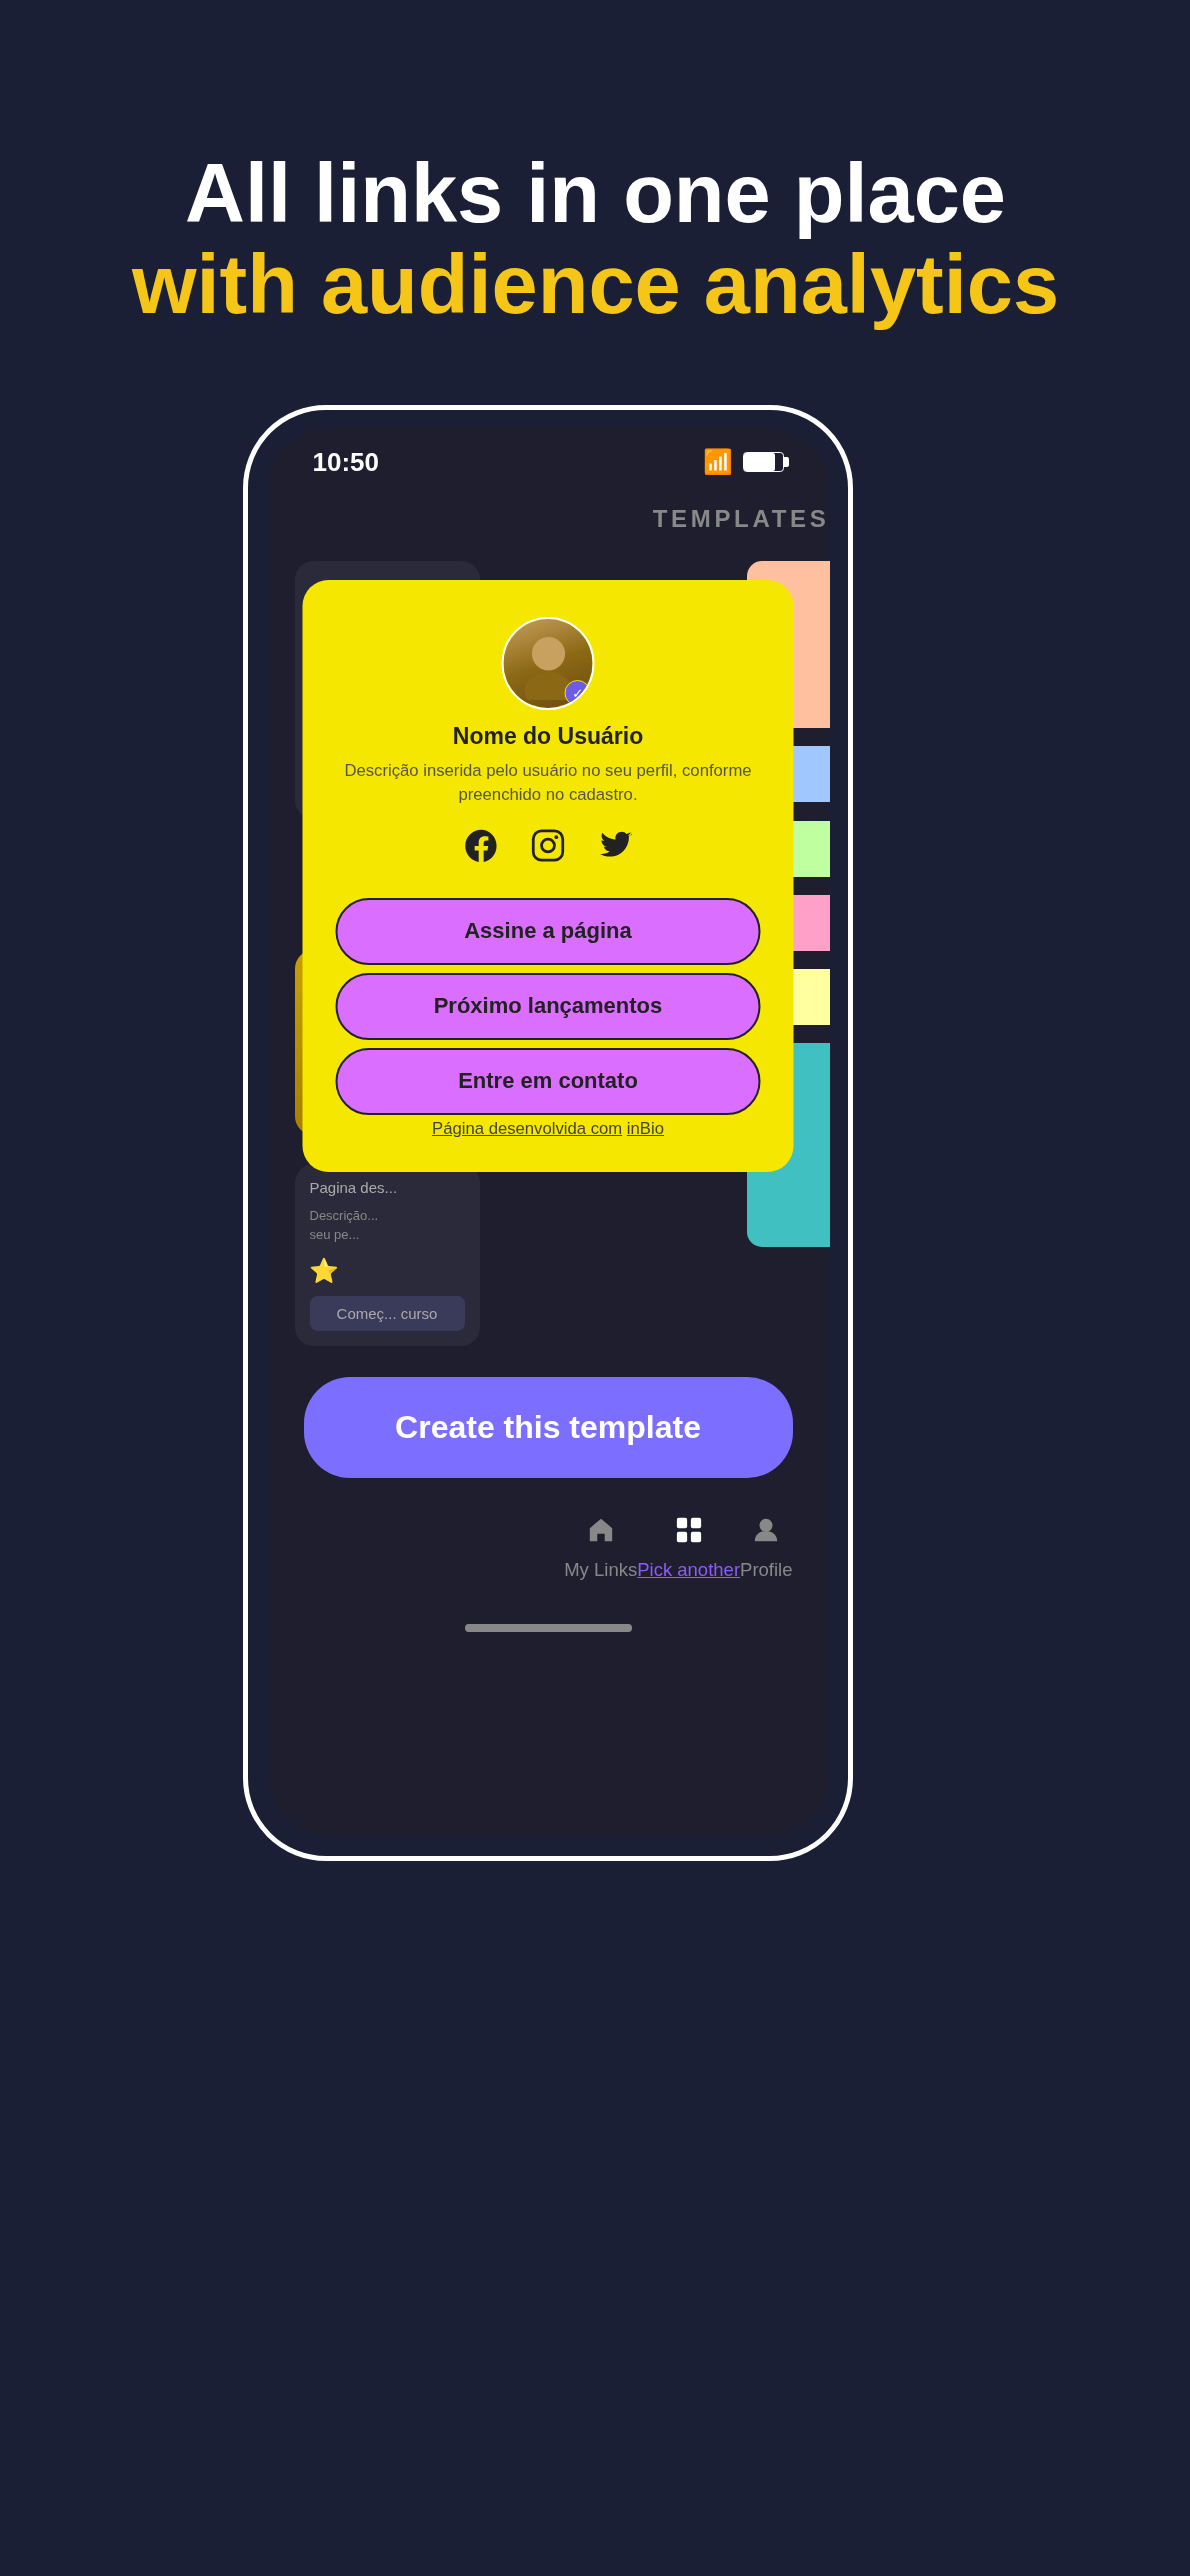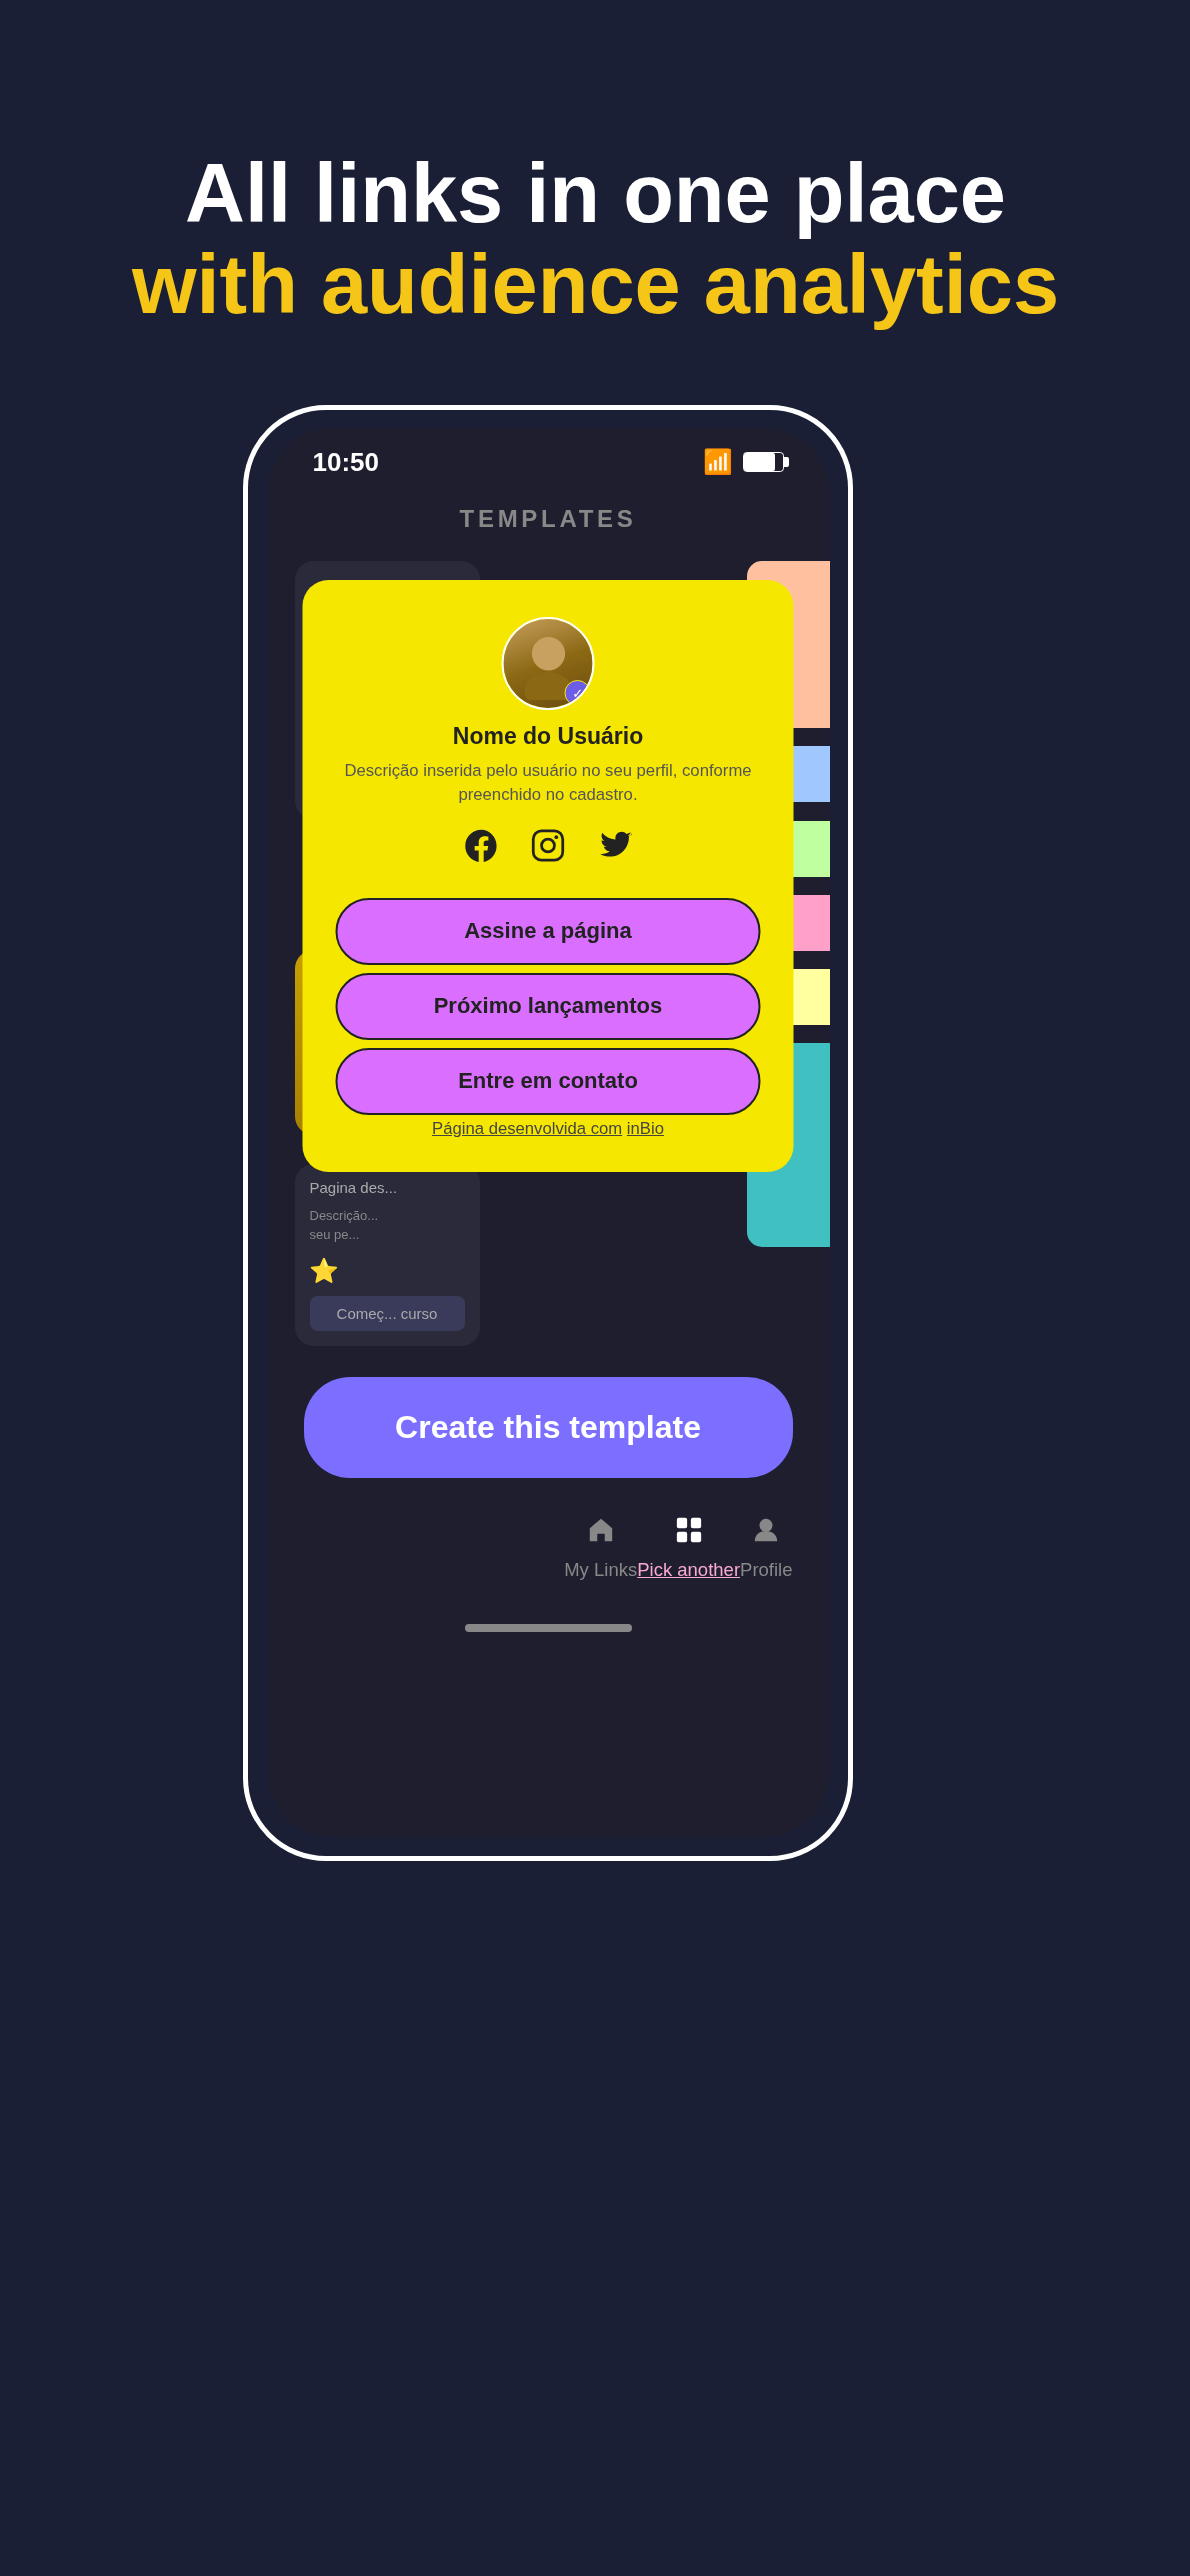--- a/index.html
+++ b/index.html
@@ -121,21 +121,21 @@
       left: 50%;
       transform: translateX(-50%);
       width: 204px;
       height: 33px;
       background: #1e1e2e;
       border-radius: 0 0 22px 22px;
     }
 
     
     .templates-header {
-      text-align: center;
+      text-align: right;
       color: #888;
       font-size: 24px;
       font-weight: 700;
       letter-spacing: 3.7px;
       padding: 18.5px 0 28px;
     }
 
     
     .bg-cards {
       position: relative;
@@ -421,21 +421,21 @@
 
     .nav-icon {
       font-size: 32px;
     }
 
     .nav-label {
       font-size: 18.5px;
     }
 
     .nav-item.active .nav-label {
-      color: #f9a8d4;
+      color: #8b5cf6;
     }
 
     .pick-another {
       text-decoration: underline;
       color: white;
     }
 
     .home-indicator {
       display: flex;
       justify-content: center;

